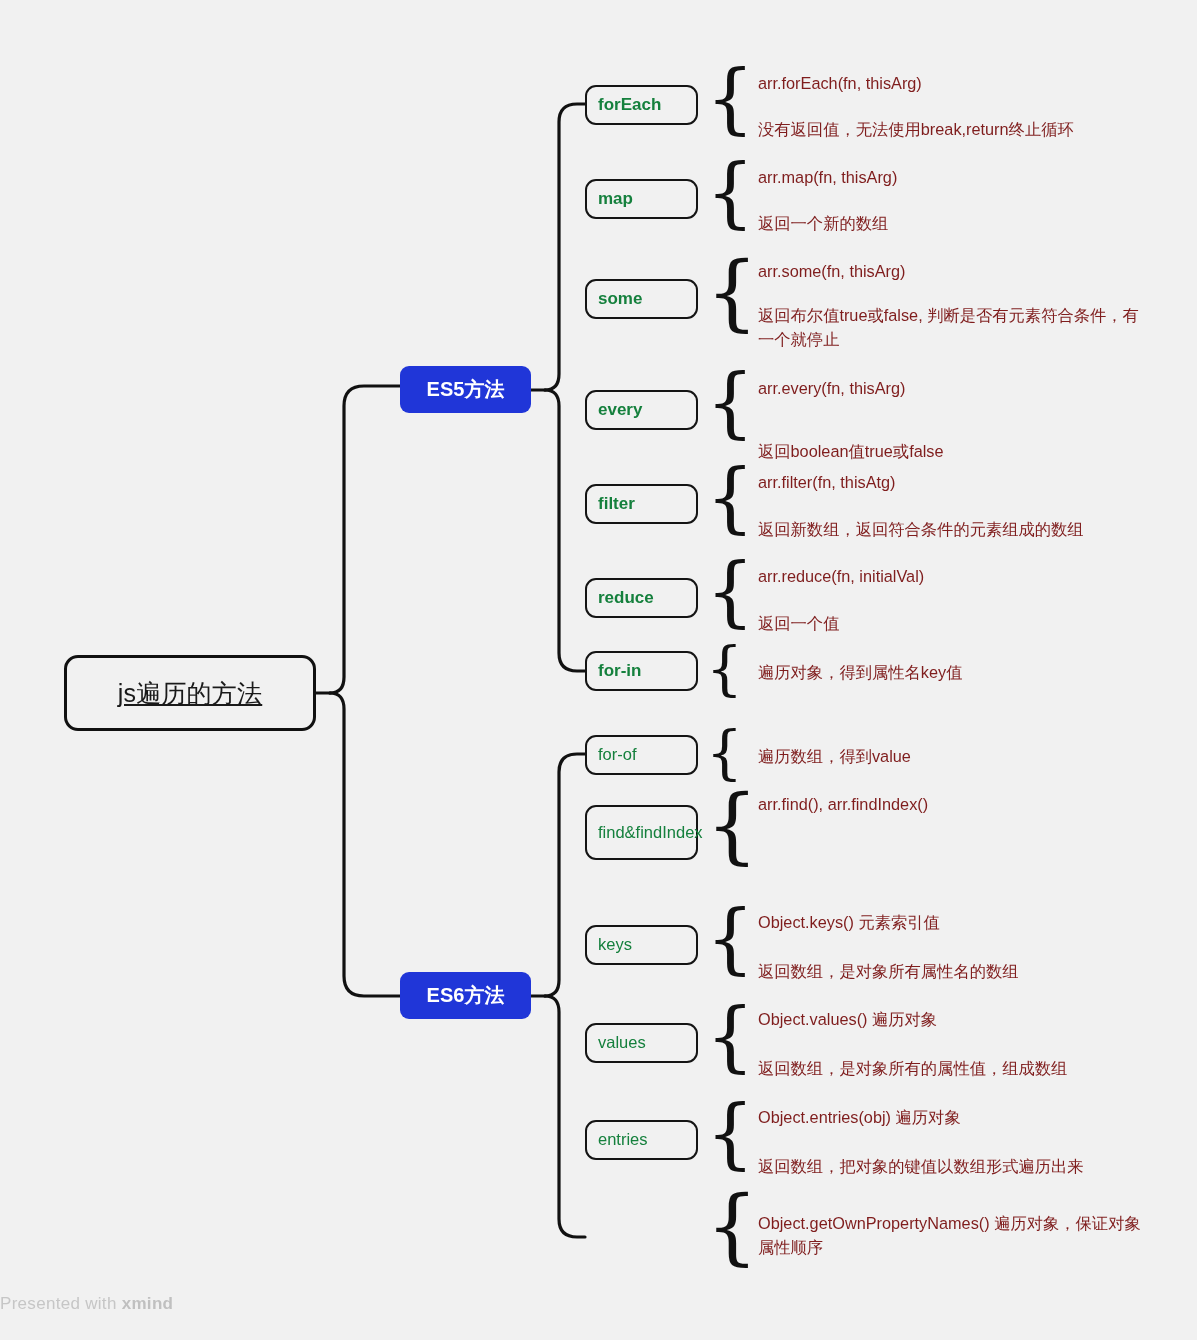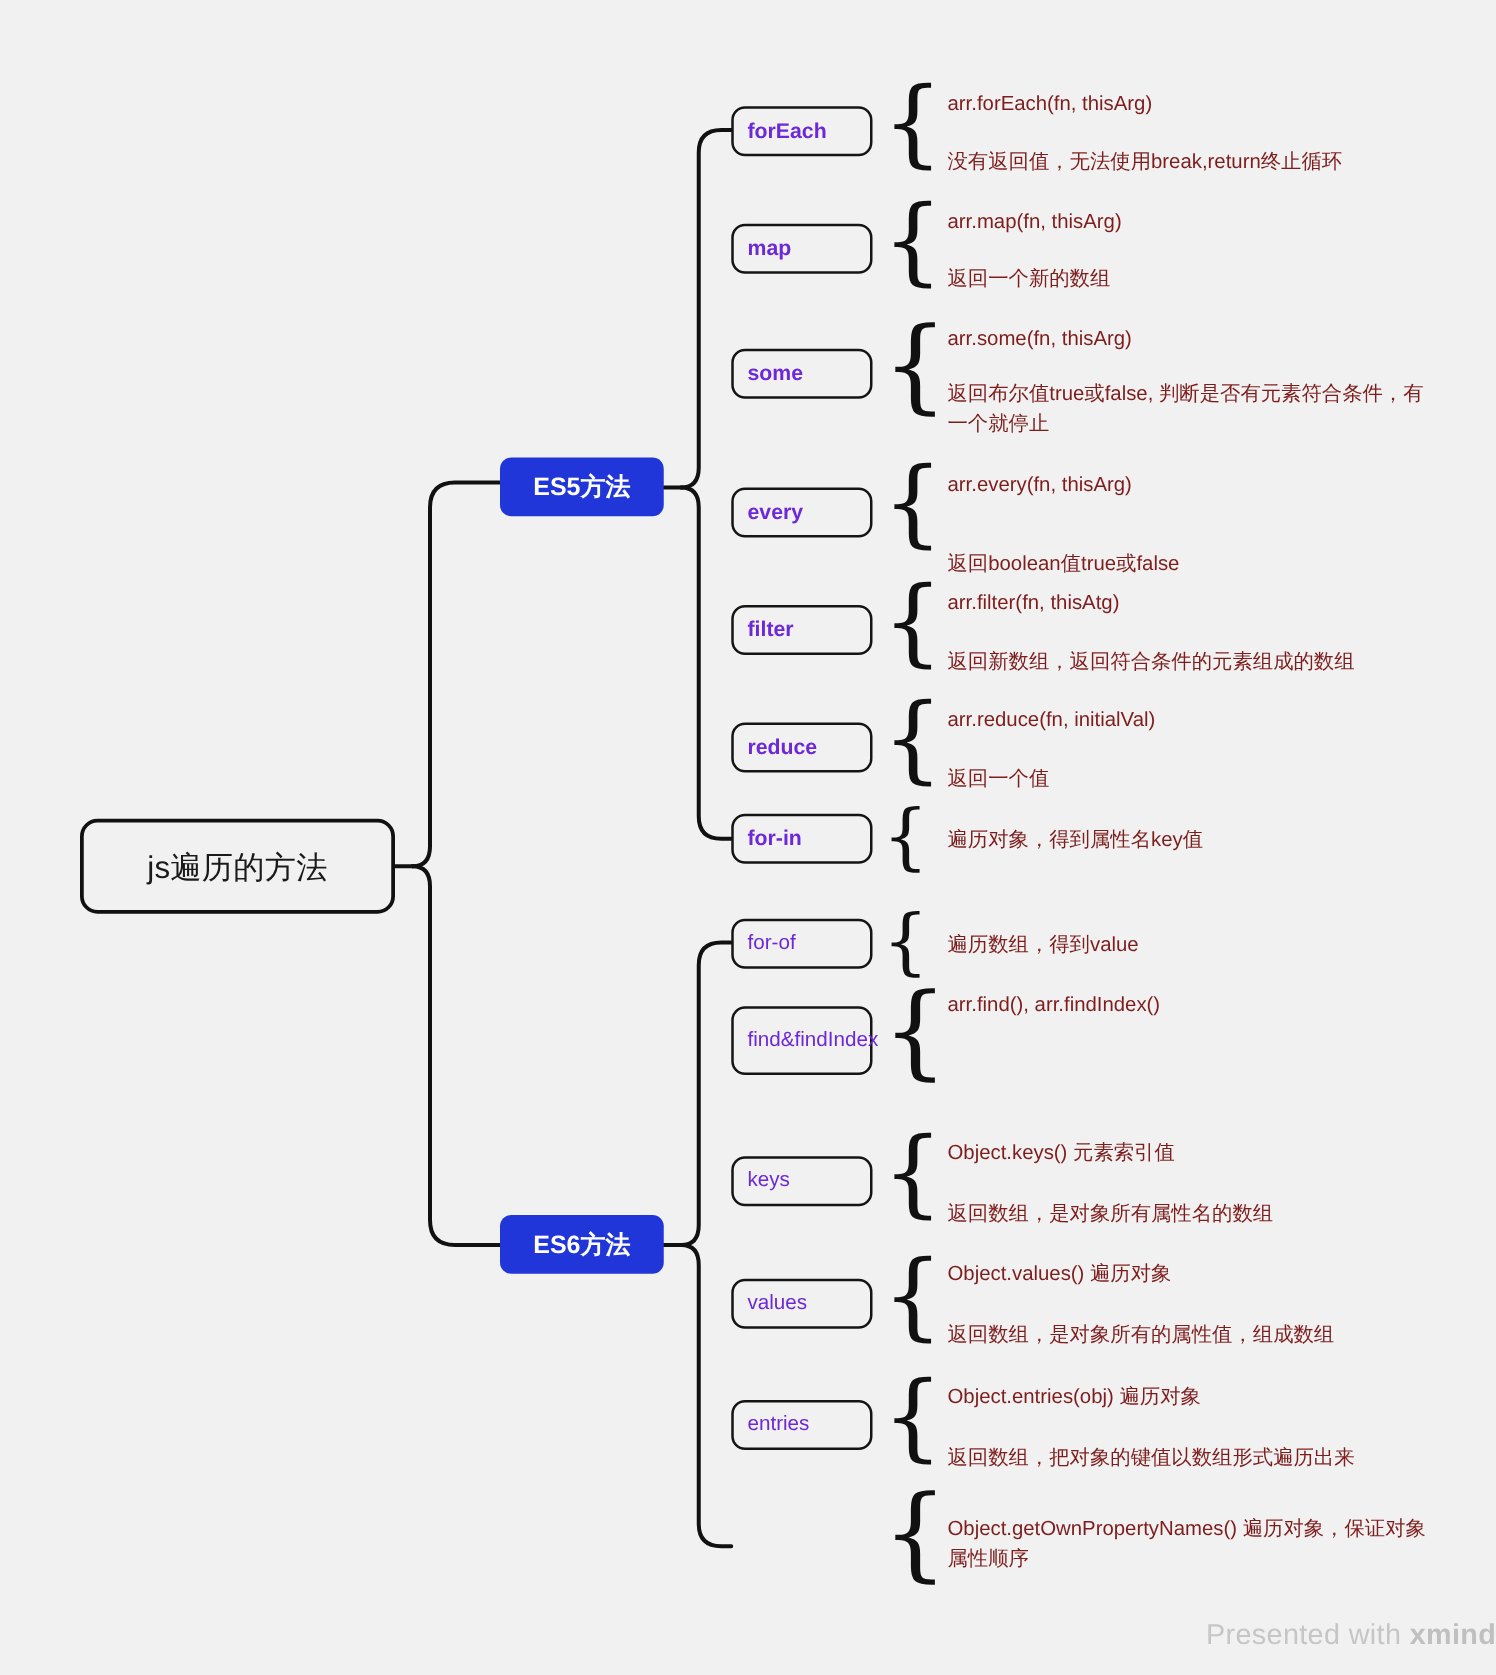--- a/index.html
+++ b/index.html
@@ -20,20 +20,21 @@
     position: absolute;
     left: 64px; top: 655px;
     width: 252px; height: 76px;
     border: 3px solid #111111;
     border-radius: 14px;
     background: #f1f1f1;
     display: flex; align-items: center; justify-content: center;
     font-size: 25px;
     color: #1a1a1a;
     letter-spacing: .2px;
+    text-decoration: underline;
   }
   
   .badge {
     position: absolute;
     background: #2036d8;
     color: #ffffff;
     border-radius: 9px;
     display: flex; align-items: center; justify-content: center;
     font-size: 20px;
     font-weight: 600;
@@ -42,21 +43,21 @@
   #badge-es5 { left: 400px; top: 366px; }
   #badge-es6 { left: 400px; top: 972px; }
   
   .topic {
     position: absolute;
     left: 585px;
     width: 113px;
     border: 2.5px solid #141414;
     border-radius: 11px;
     background: #f1f1f1;
-    color: #6d28d9;
+    color: #15803d;
     display: flex; align-items: center;
     padding: 4px 11px;
     font-size: 16.5px;
     line-height: 1.32;
   }
   .topic.es5 { font-weight: bold; font-size: 17px; }
   .topic.es6 { font-weight: normal; }
   
   .note {
     position: absolute;
@@ -77,23 +78,23 @@
     font-family: "DejaVu Serif", serif;
     user-select: none;
   }
   
   #wires { position: absolute; left: 0; top: 0; width: 1197px; height: 1340px; }
   
   .footer {
     position: absolute;
     left: 0; top: 1294px;
     width: 1197px;
-    text-align: right;
+    text-align: left;
     color: #c6c6c6;
-    font-size: 23px;
+    font-size: 17px;
     letter-spacing: .3px;
   }
   .footer .brand { font-weight: bold; color: #c0c0c0; }
 </style>
 </head>
 <body>
 
 <div id="canvas">
 
   <svg id="wires" xmlns="http://www.w3.org/2000/svg">

